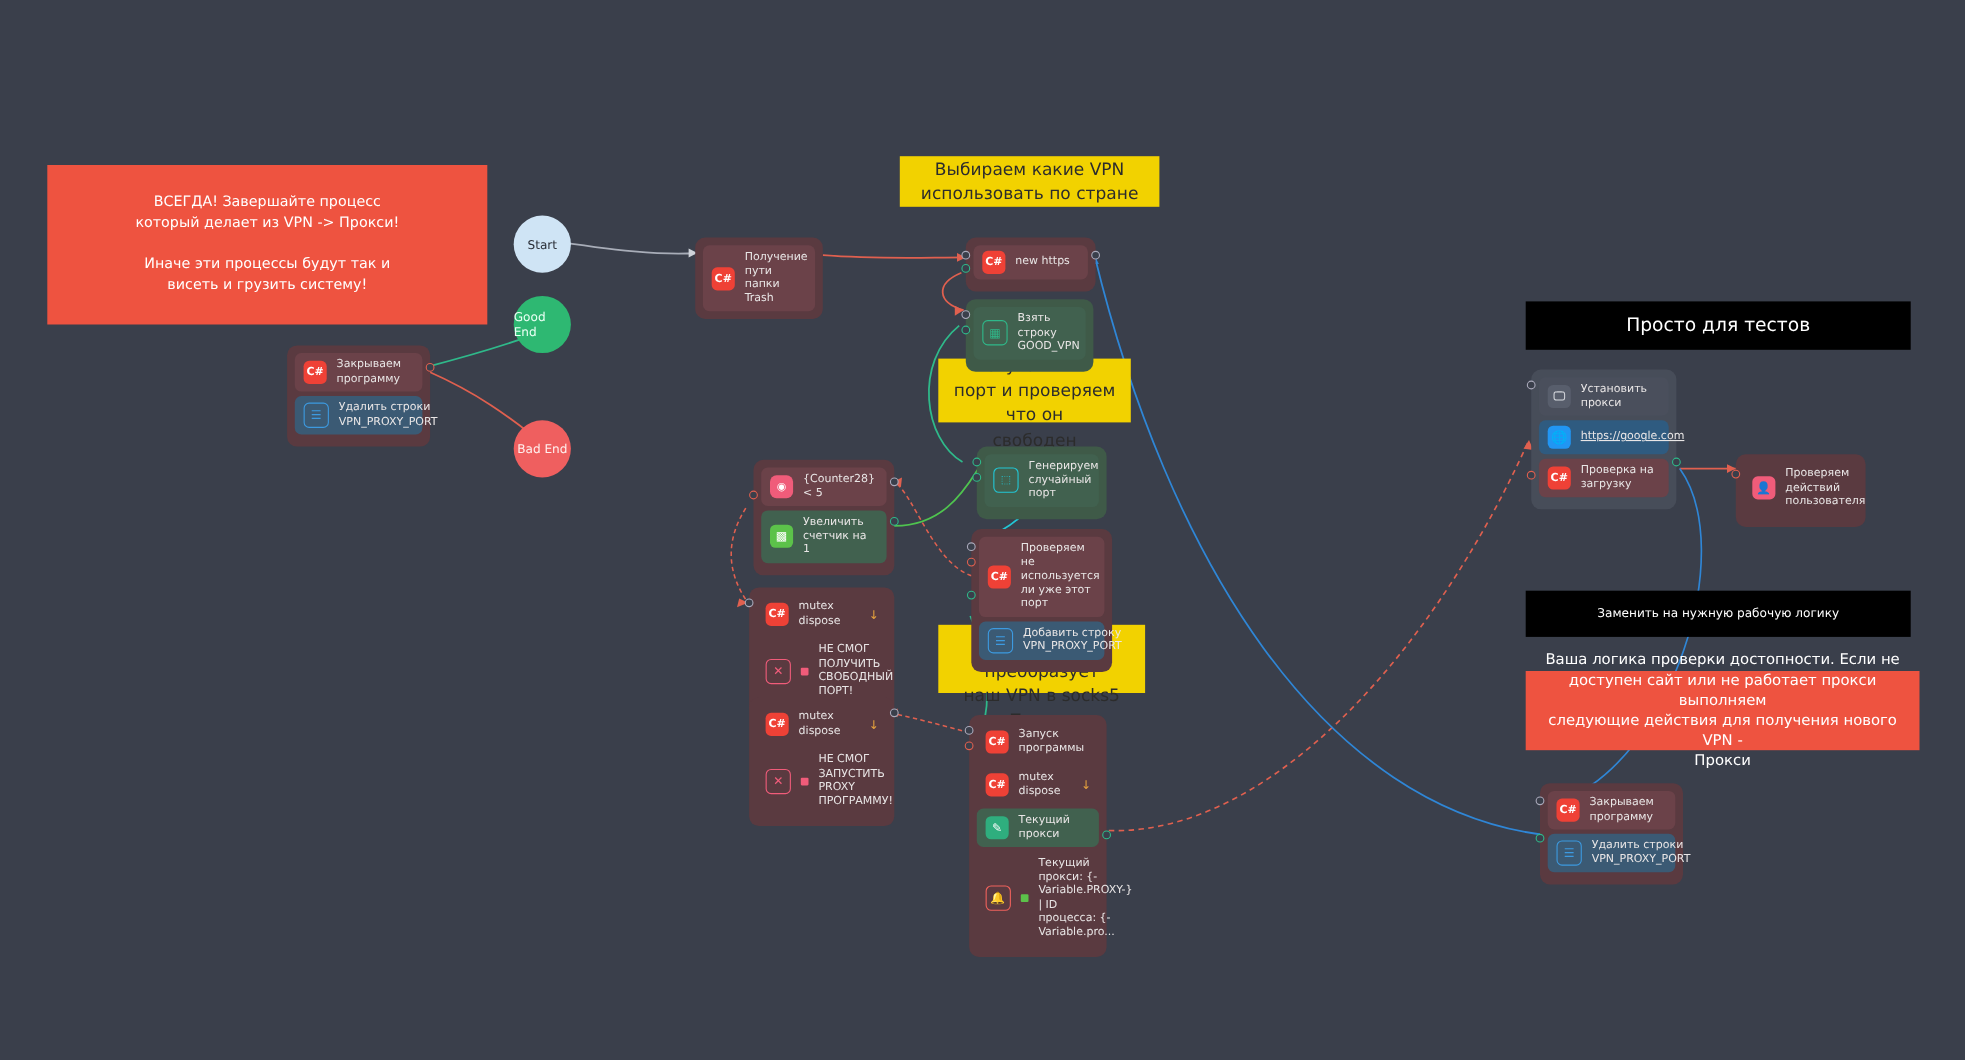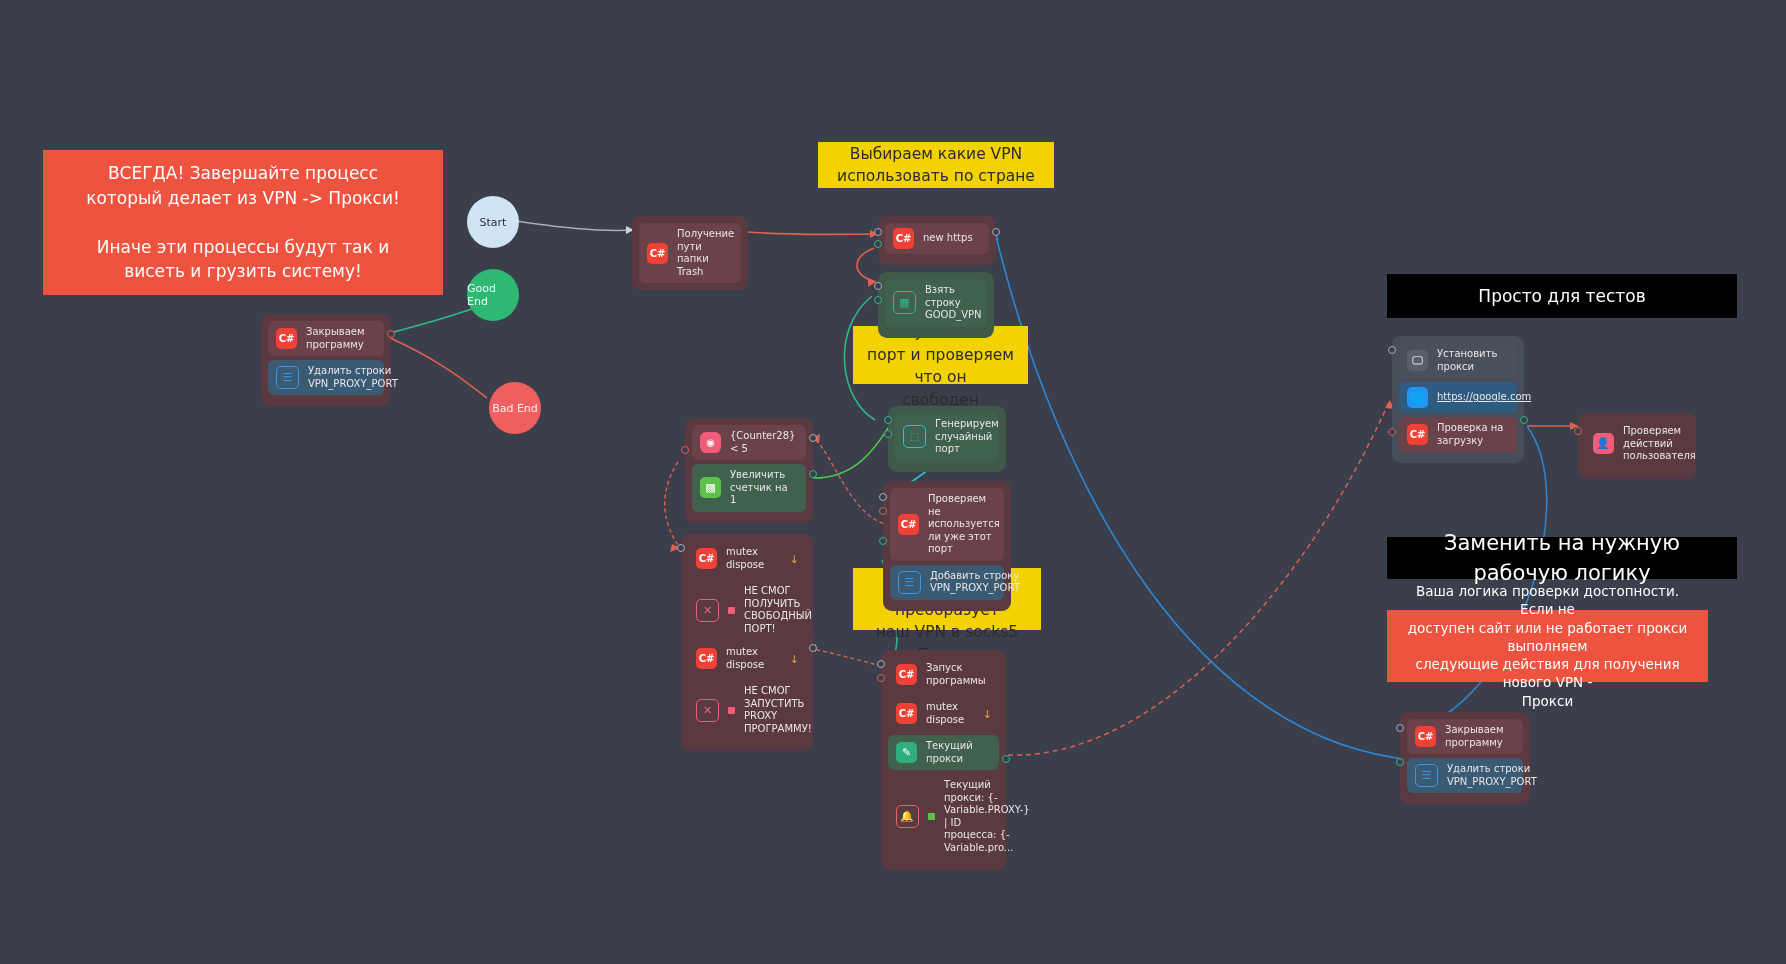--- a/index.html
+++ b/index.html
@@ -2,21 +2,21 @@
 <html><head>
 <meta charset="utf-8">
 <style>
   html,body{margin:0;padding:0;background:#3a3f4b;}
   body{width:1786px;height:964px;position:relative;overflow:hidden;
        font-family:"DejaVu Sans","Liberation Sans",sans-serif;color:#e8e8ea;}
   #canvas{position:absolute;inset:0;background:#3a3f4b;}
   svg#wires{position:absolute;left:0;top:0;width:1786px;height:964px;pointer-events:none;}
 
   .note{position:absolute;text-align:center;line-height:1.45;box-sizing:border-box;
-        padding:10px 12px;font-size:17px;color:#ffffff;white-space:pre-line;}
+        padding:10px 12px;font-size:13px;color:#ffffff;white-space:pre-line;}
   .note.red{background:#ee5340;}
   .note.yellow{background:#f2d200;color:#2c2c2c;font-size:15.5px;font-weight:500;}
   .note.cyan{background:#000000;color:#ffffff;font-size:17px;}
   .note.redsm{background:#ee5340;font-size:13.5px;line-height:1.35;}
 
   .circle{position:absolute;border-radius:50%;display:flex;align-items:center;
           justify-content:center;font-size:11px;color:#2b2f38;}
 
   .group{position:absolute;border-radius:9px;padding:7px;box-sizing:border-box;}
   .group.maroon{background:#5a3a40;}
@@ -124,34 +124,34 @@
 
   <div class="note yellow" style="left:818px;top:142px;width:236px;height:46px;display:flex;align-items:center;justify-content:center;">Выбираем какие VPN
 использовать по стране</div>
 
   <div class="note yellow" style="left:853px;top:568px;width:188px;height:62px;display:flex;align-items:center;justify-content:center;">Запускаем программу
 которая преобразует
 наш VPN в socks5 Прокси</div>
 
   <div class="note cyan" style="left:1387px;top:274px;width:350px;height:44px;display:flex;align-items:center;justify-content:center;">Просто для тестов</div>
 
-  <div class="note cyan" style="left:1387px;top:537px;width:350px;height:42px;display:flex;align-items:center;justify-content:center;font-size:21px;">Заменить на нужную рабочую логику</div>
-
-  <div class="note redsm" style="left:1387px;top:610px;width:321px;height:72px;display:flex;align-items:center;justify-content:center;">Ваша логика проверки достопности. Если не
+  <div class="note cyan" style="left:1387px;top:537px;width:350px;height:42px;display:flex;align-items:center;justify-content:center;font-size:11px;">Заменить на нужную рабочую логику</div>
+
+  <div class="note redsm" style="left:1387px;top:610px;width:358px;height:72px;display:flex;align-items:center;justify-content:center;">Ваша логика проверки достопности. Если не
 доступен сайт или не работает прокси выполняем
 следующие действия для получения нового VPN -
 Прокси</div>
 
   <div class="circle" style="left:467px;top:196px;width:52px;height:52px;background:#cfe4f5;">
     <span>Start</span>
   </div>
   <div class="circle" style="left:467px;top:269px;width:52px;height:52px;background:#2eb872;color:#eafff4;">
     <span>Good End</span>
   </div>
-  <div class="circle" style="left:489px;top:382px;width:52px;height:52px;background:#ef5f5f;color:#fff0ee;">
+  <div class="circle" style="left:467px;top:382px;width:52px;height:52px;background:#ef5f5f;color:#fff0ee;">
     <span>Bad End</span>
   </div>
 
   <div class="group maroon" style="left:261px;top:314px;width:130px;">
     <div class="row r-maroon">
       <span class="ico cs">C#</span>
       <span class="lbl">Закрываем
 программу</span>
     </div>
     <div class="row r-blue">

